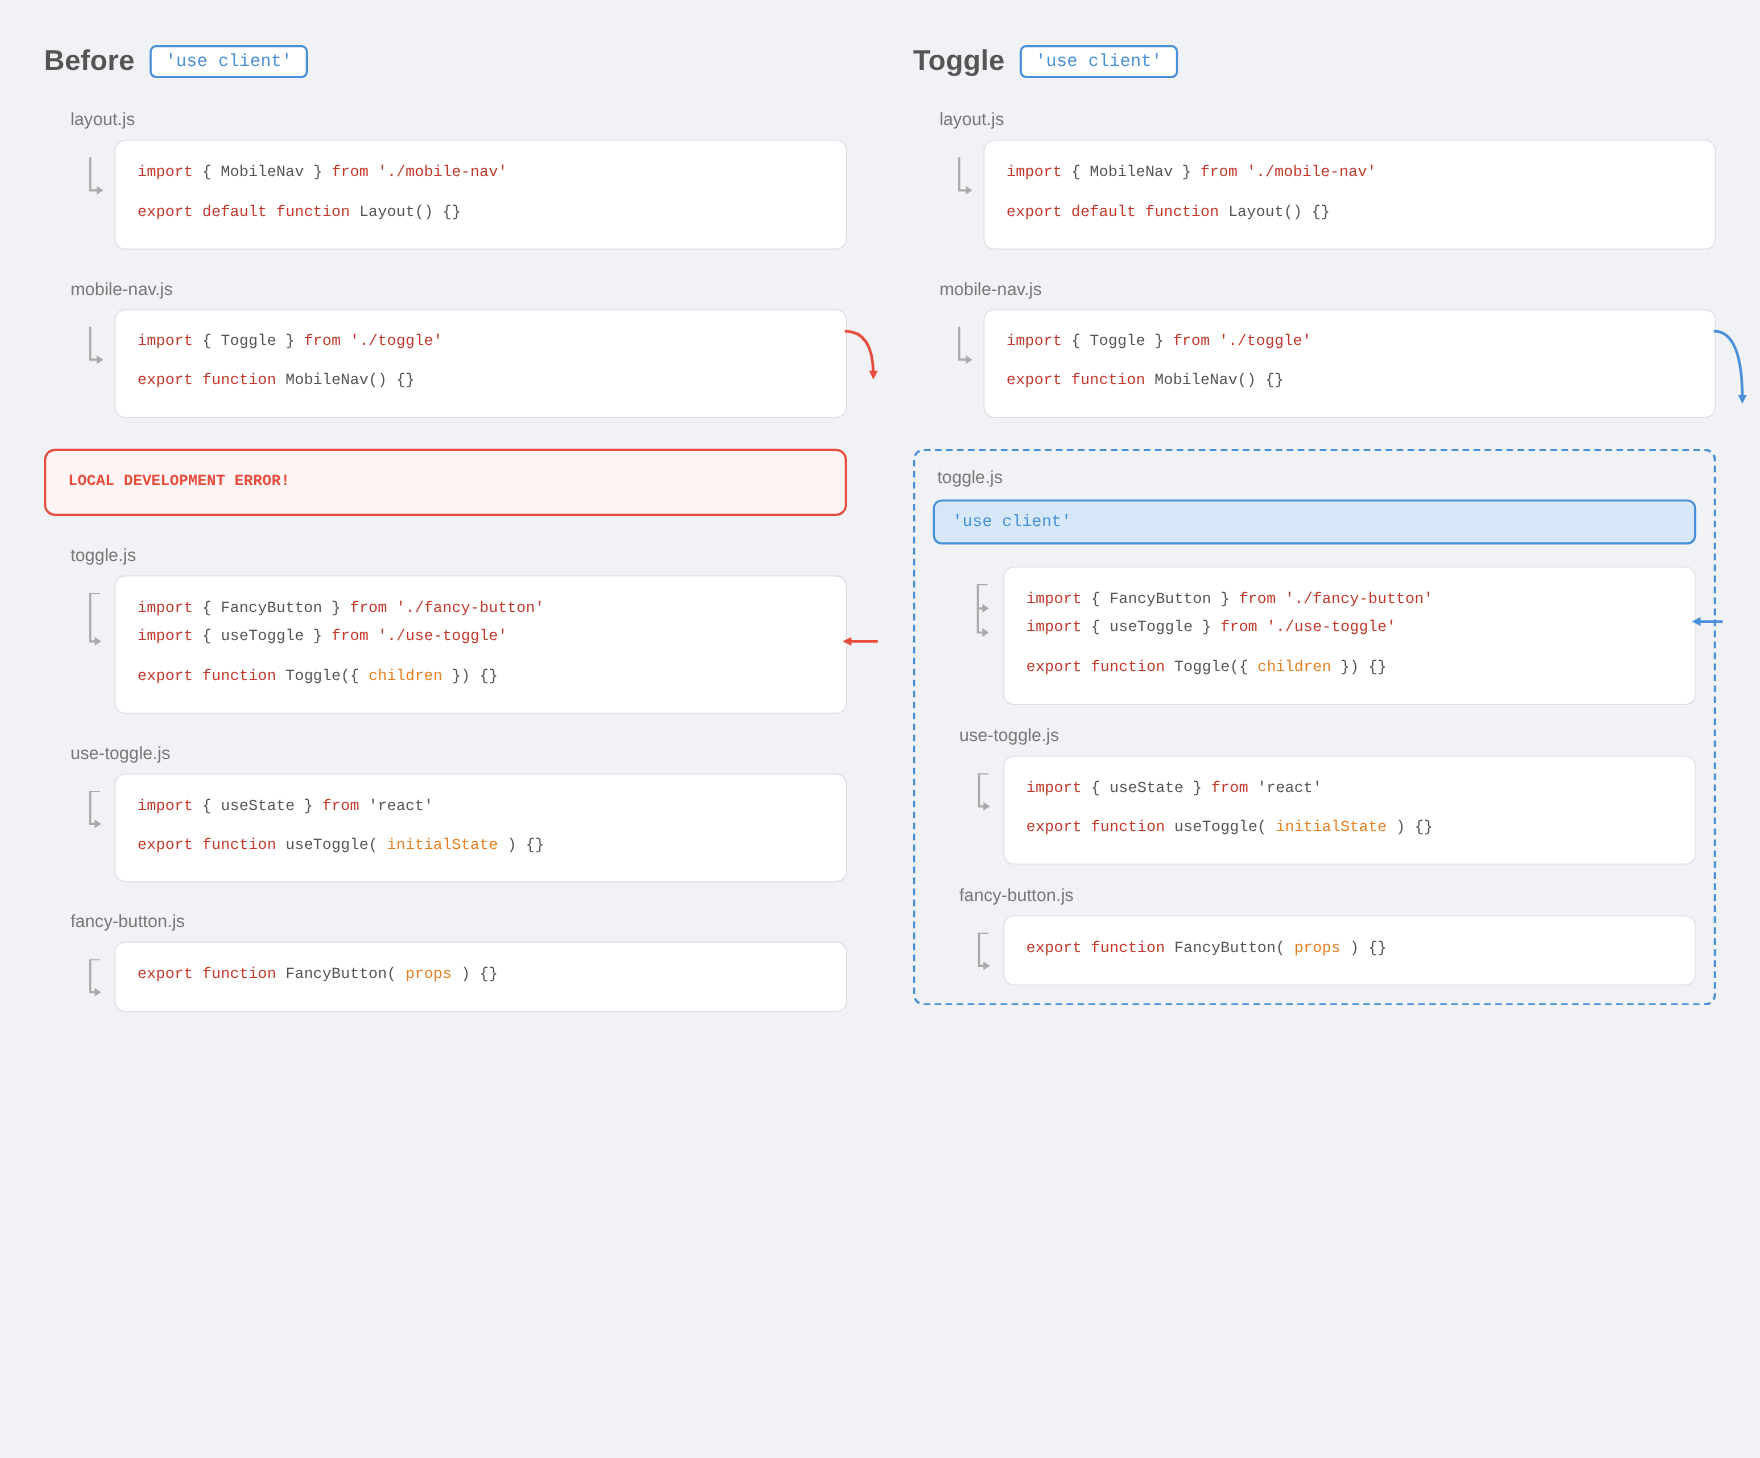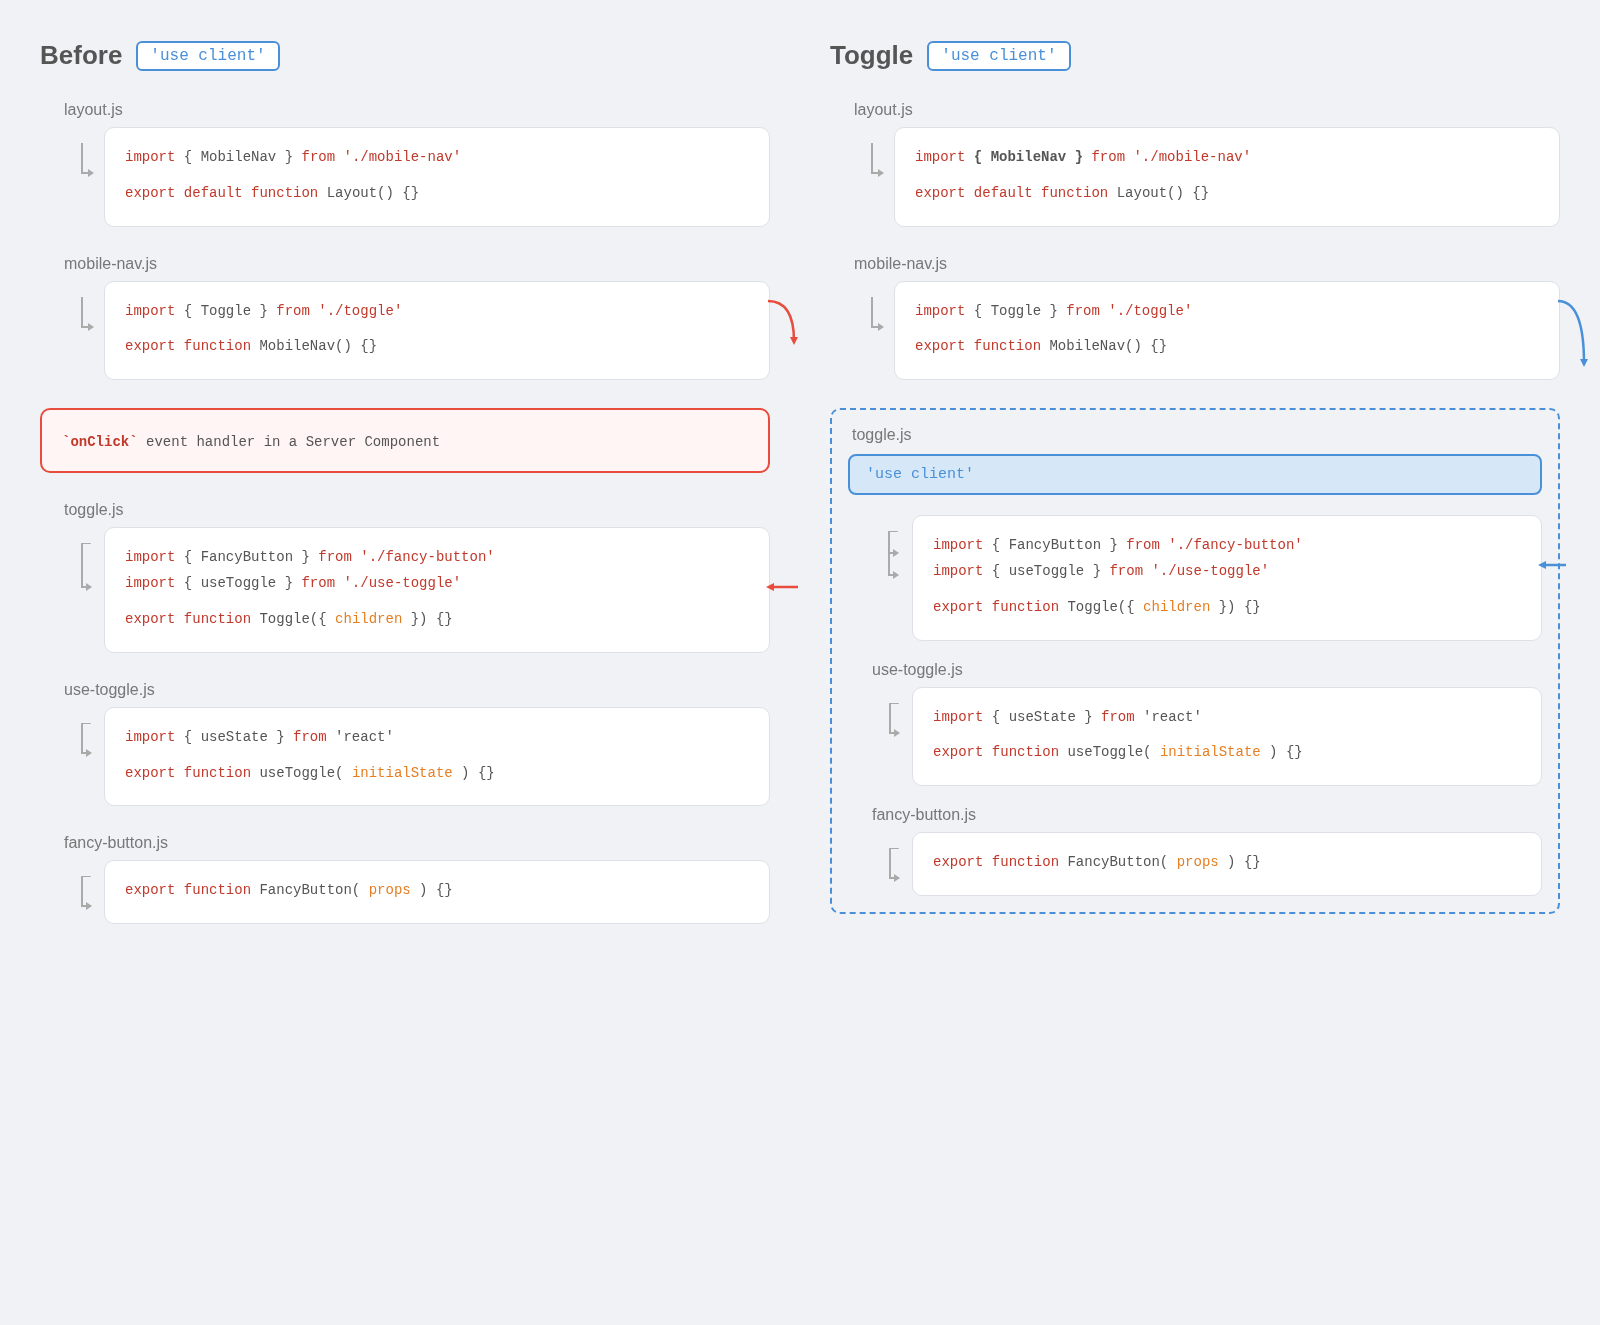--- a/index.html
+++ b/index.html
@@ -187,24 +187,21 @@
         <div style="position:absolute;right:-34px;top:10px;">
           <svg width="40" height="60">
             <path d="M4 10 Q30 10 30 50" stroke="#e74c3c" stroke-width="2.5" fill="none"></path>
             <polygon points="26,46 30,54 34,46" fill="#e74c3c"></polygon>
           </svg>
         </div>
       </div>
     </div>
 
     <div class="error-box">
-      <div style="margin-top:4px;">
-        <span style="color:#c0392b;font-weight:bold;">`onClick`</span>
-        <span style="color:#555;"> event handler in a Server Component</span>
-      </div>
+      <div class="error-title">LOCAL DEVELOPMENT ERROR!</div>
     </div>
 
     <div class="file-section">
       <div class="file-label">toggle.js</div>
       <div style="display:flex;align-items:flex-start;position:relative;">
         <div style="width:44px;flex-shrink:0;display:flex;justify-content:center;padding-top:16px;">
           <svg width="24" height="55">
             <path d="M20 0 L12 0 L12 44 L20 44" stroke="#aaa" stroke-width="2" fill="none" stroke-linecap="round"></path>
             <polygon points="16,40 22,44 16,48" fill="#aaa"></polygon>
           </svg>
@@ -306,21 +303,21 @@
       <div style="display:flex;align-items:flex-start;">
         <div style="width:44px;flex-shrink:0;display:flex;justify-content:center;padding-top:16px;">
           <svg width="24" height="40">
             <path d="M12 0 L12 30 L20 30" stroke="#aaa" stroke-width="2" fill="none" stroke-linecap="round"></path>
             <polygon points="18,26 24,30 18,34" fill="#aaa"></polygon>
           </svg>
         </div>
         <div class="code-block">
           <span class="line">
             <span style="color:#c0392b;">import</span>
-            <span style="color:#555;font-weight:bold;"> { MobileNav } </span>
+            <span style="color:#555;"> { MobileNav } </span>
             <span style="color:#c0392b;">from</span>
             <span style="color:#c0392b;"> './mobile-nav'</span>
           </span>
           <span class="line-gap"></span>
           <span class="line">
             <span style="color:#c0392b;">export</span>
             <span style="color:#555;"> </span>
             <span style="color:#c0392b;">default</span>
             <span style="color:#555;"> </span>
             <span style="color:#c0392b;">function</span>

